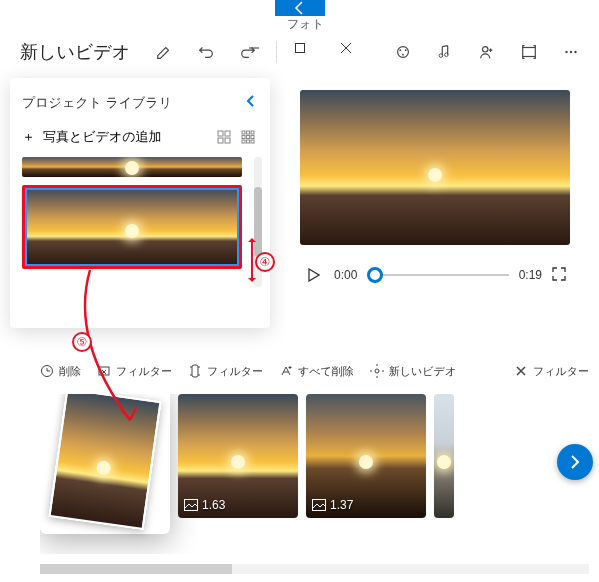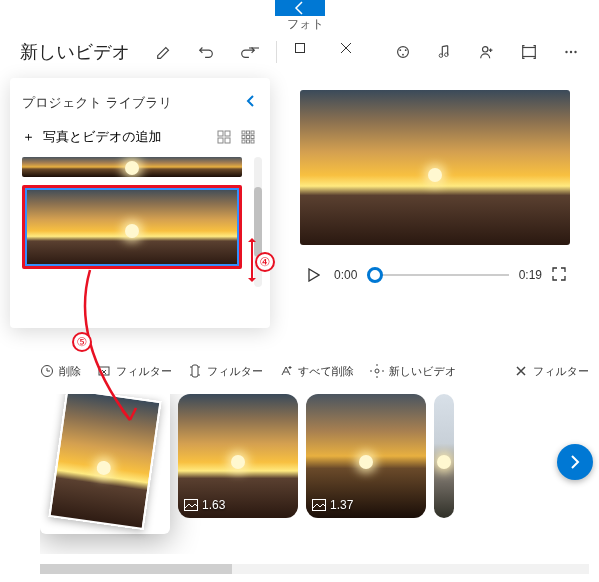--- a/index.html
+++ b/index.html
@@ -48,21 +48,21 @@
   .slider { flex: 1; height: 2px; background: #ccc; position: relative; }
   .slider-thumb { position: absolute; left: 0; top: -7px; width: 16px; height: 16px; border: 3px solid #0078d4; background: #fff; border-radius: 50%; }
   
   
   .edit-bar { position: absolute; left: 40px; top: 360px; right: 10px; display: flex; align-items: center; gap: 16px; padding: 4px 0; }
   .edit-item { display: flex; align-items: flex-start; gap: 5px; color: #333; font-size: 11px; white-space: nowrap; }
   .edit-item svg { width: 14px; height: 14px; }
   
   
   .storyboard { position: absolute; left: 40px; top: 394px; right: 8px; height: 160px; display: flex; gap: 8px; overflow: hidden; }
-  .clip { width: 120px; height: 124px; border-radius: 12px; overflow: hidden; position: relative; flex-shrink: 0; }
+  .clip { width: 120px; height: 124px; border-radius: 4px; overflow: hidden; position: relative; flex-shrink: 0; }
   .clip-info { position: absolute; left: 6px; bottom: 6px; display: flex; align-items: center; gap: 4px; color: #fff; font-size: 12px; text-shadow: 0 1px 2px rgba(0,0,0,0.8); }
   .clip-drop { background: #fff; border-radius: 6px; box-shadow: 0 8px 30px rgba(0,0,0,0.3); display: flex; align-items: center; justify-content: center; padding: 6px; width: 130px; height: 150px; position: relative; top: -10px; }
   .clip-drop .floating { width: 96px; height: 130px; transform: rotate(8deg); overflow: hidden; border: 2px solid #fff; box-shadow: 0 2px 8px rgba(0,0,0,0.3); }
   .next-btn { position: absolute; right: 6px; top: 444px; width: 36px; height: 36px; background: #0078d4; color: #fff; border-radius: 50%; display: flex; align-items: center; justify-content: center; box-shadow: 0 2px 6px rgba(0,0,0,0.3); }
   .hscroll { position:absolute; left:40px; right:10px; bottom:8px; height:10px; background:#f2f2f2; }
   .hscroll::before{content:'';position:absolute;left:0;top:0;width:35%;height:100%;background:#cfcfcf;}
   
   
   .anno { position:absolute; pointer-events:none; }
   .anno-circle { width:20px; height:20px; border:2px solid #e81123; border-radius:50%; display:flex; align-items:center; justify-content:center; color:#e81123; font-size:12px; background:#fff; }

